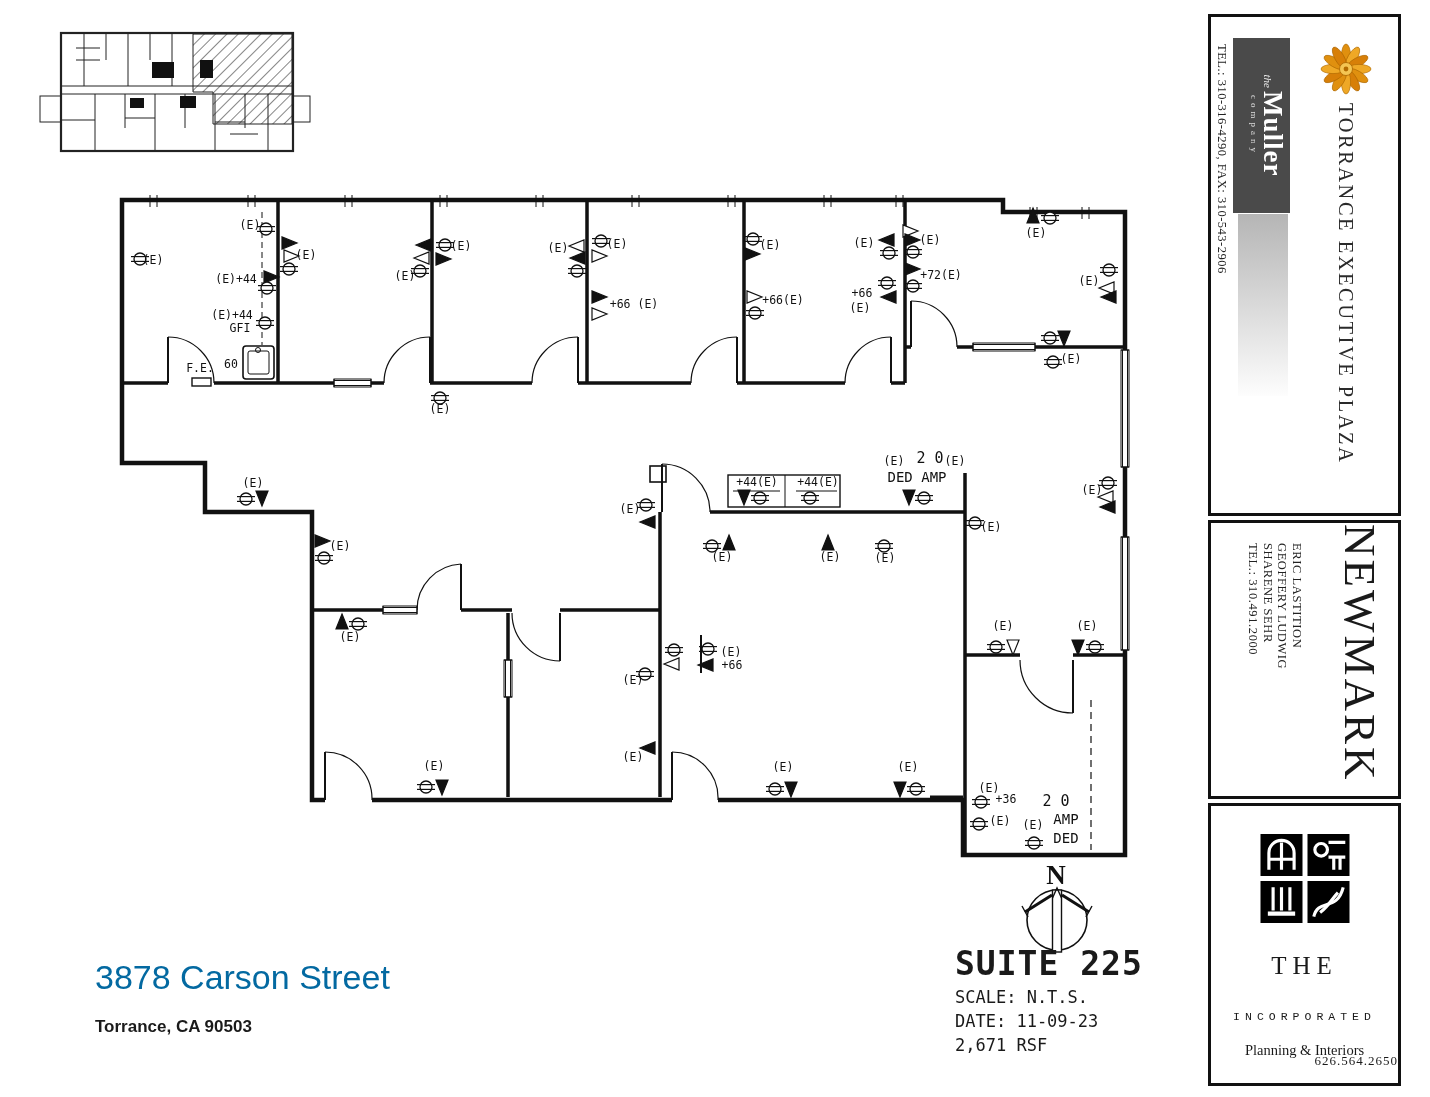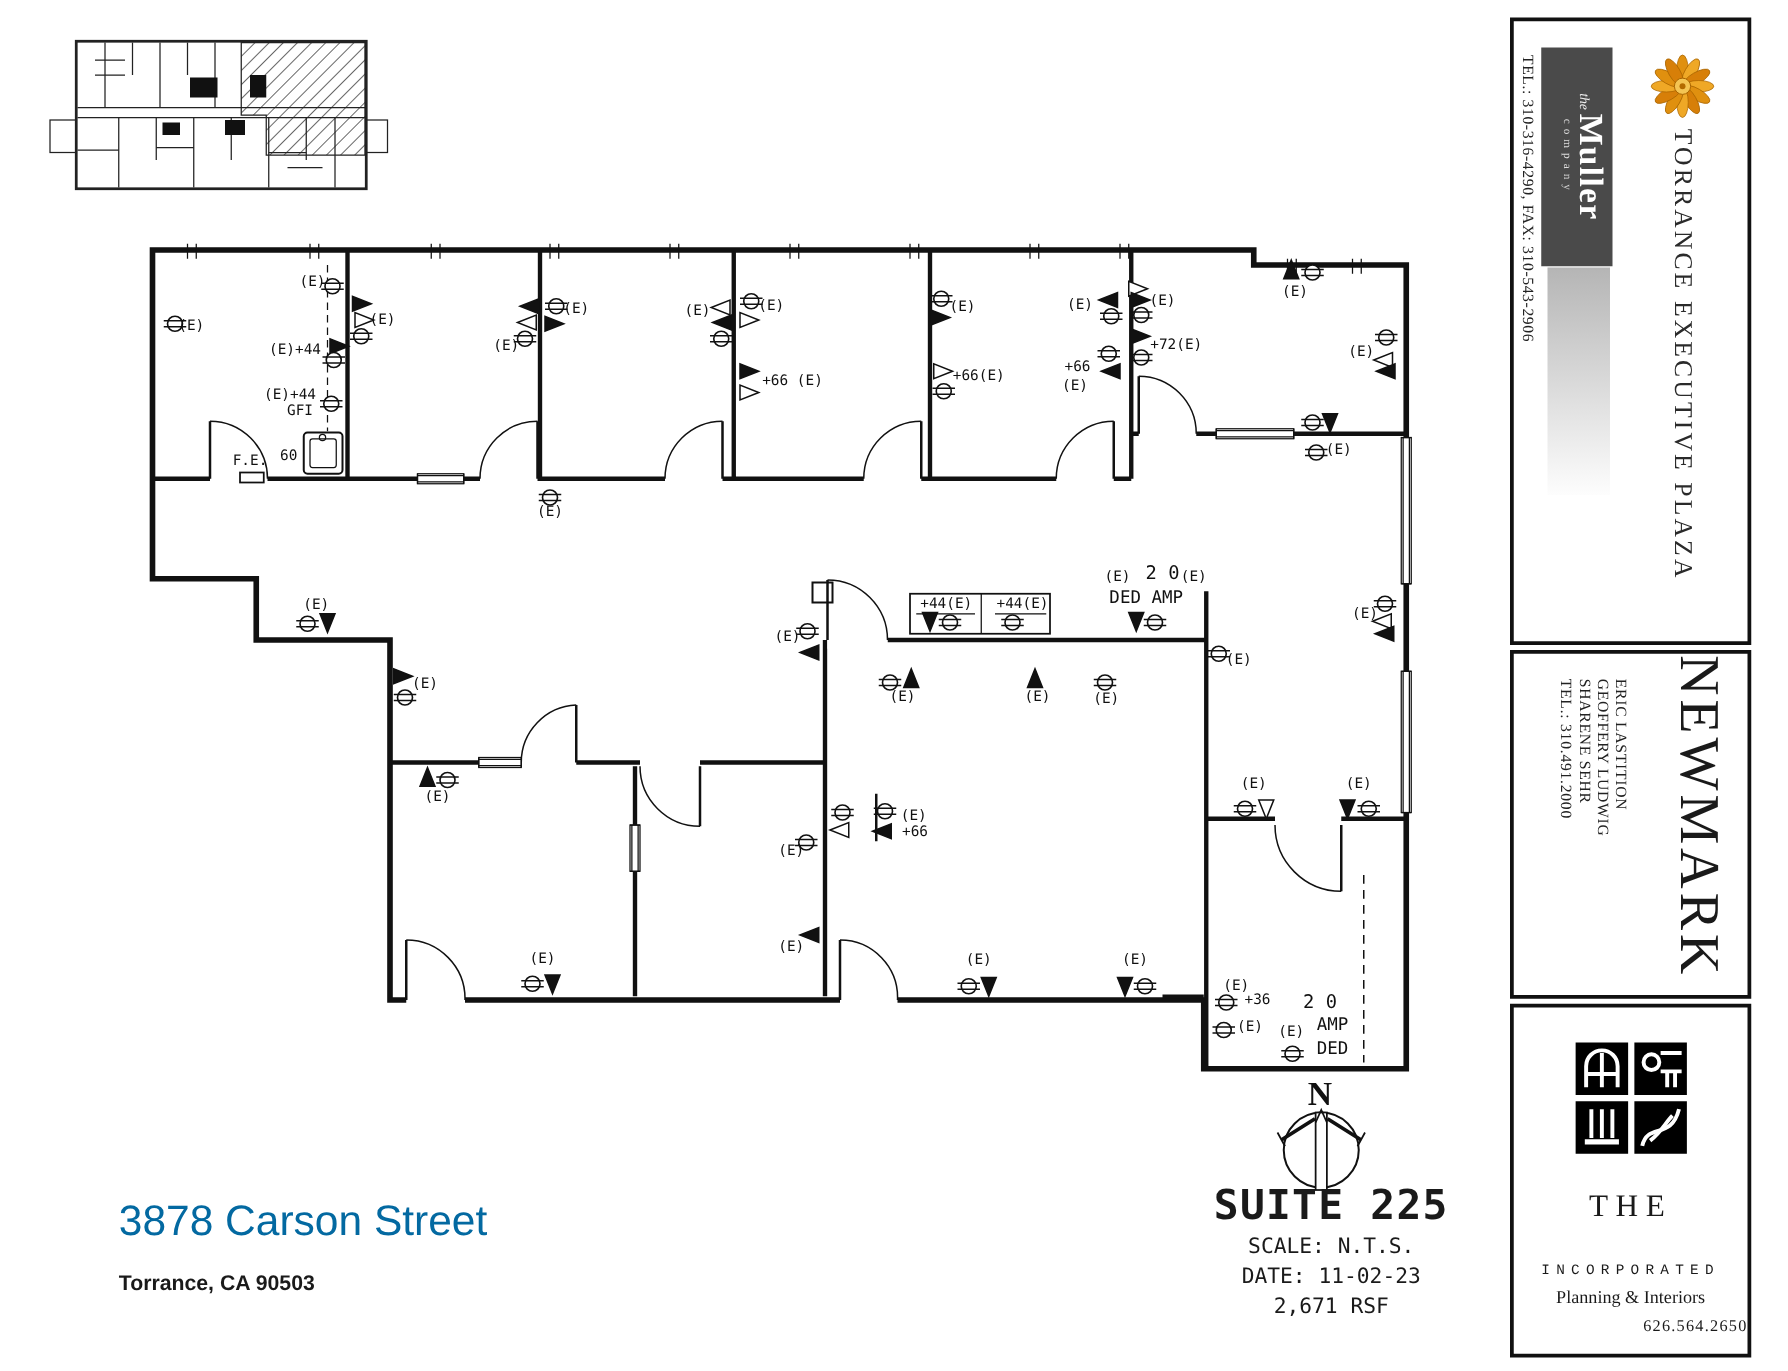--- a/index.html
+++ b/index.html
@@ -26,28 +26,28 @@
   .wren{position:absolute;left:1208px;top:803px;width:193px;height:283px;text-align:center;}
   .wren-grid{position:absolute;left:50%;top:28px;transform:translateX(-50%);
              display:grid;grid-template-columns:42px 42px;grid-template-rows:42px 42px;gap:5px;}
   .wren-grid .tile{background:#000;}
   .wren-the{position:absolute;top:146px;width:100%;font-family:"Liberation Serif",serif;
             font-size:25px;letter-spacing:6px;}
   .wren-name{position:absolute;top:174px;width:100%;font-family:"Liberation Serif",serif;
              font-size:27px;letter-spacing:2px;}
   .wren-inc{position:absolute;top:204px;width:100%;font-family:Liberation Mono, monospace;
             font-size:11.5px;letter-spacing:5px;}
-  .wren-plan{position:absolute;top:224px;width:100%;font-family:"Liberation Serif",serif;
+  .wren-plan{position:absolute;top:236px;width:100%;font-family:"Liberation Serif",serif;
              font-size:14.5px;}
   .wren-phone{position:absolute;top:247px;width:100%;font-family:"Liberation Serif",serif;
               font-size:13px;letter-spacing:1px;text-align:right;}
   .addr{position:absolute;left:95px;top:958px;}
   .addr-street{font-size:34px;color:#0369a1;}
   .addr-city{font-size:17px;font-weight:bold;margin-top:20px;}
-  .suite-info{position:absolute;left:955px;top:944px;width:220px;text-align:center;
+  .suite-info{position:absolute;left:955px;top:944px;width:220px;
               font-family:"DejaVu Sans Mono",monospace;}
   .suite-title{font-size:33px;font-weight:bold;letter-spacing:1px;}
   .suite-line{font-size:17px;margin-top:4px;letter-spacing:0px;}
 </style>
 </head>
 <body>
 
 <div id="sheet">
 
 <svg width="1430" height="1097" viewBox="0 0 1430 1097">
@@ -649,17 +649,17 @@
 
 
 <div class="addr">
   <div class="addr-street">3878 Carson Street</div>
   <div class="addr-city">Torrance, CA 90503</div>
 </div>
 
 <div class="suite-info">
   <div class="suite-title">SUITE 225</div>
   <div class="suite-line">SCALE: N.T.S.</div>
-  <div class="suite-line">DATE: 11-02-23</div>
+  <div class="suite-line">DATE: 11-09-23</div>
   <div class="suite-line">2,671 RSF</div>
 </div>
 
 </div>
 
 </body></html>

